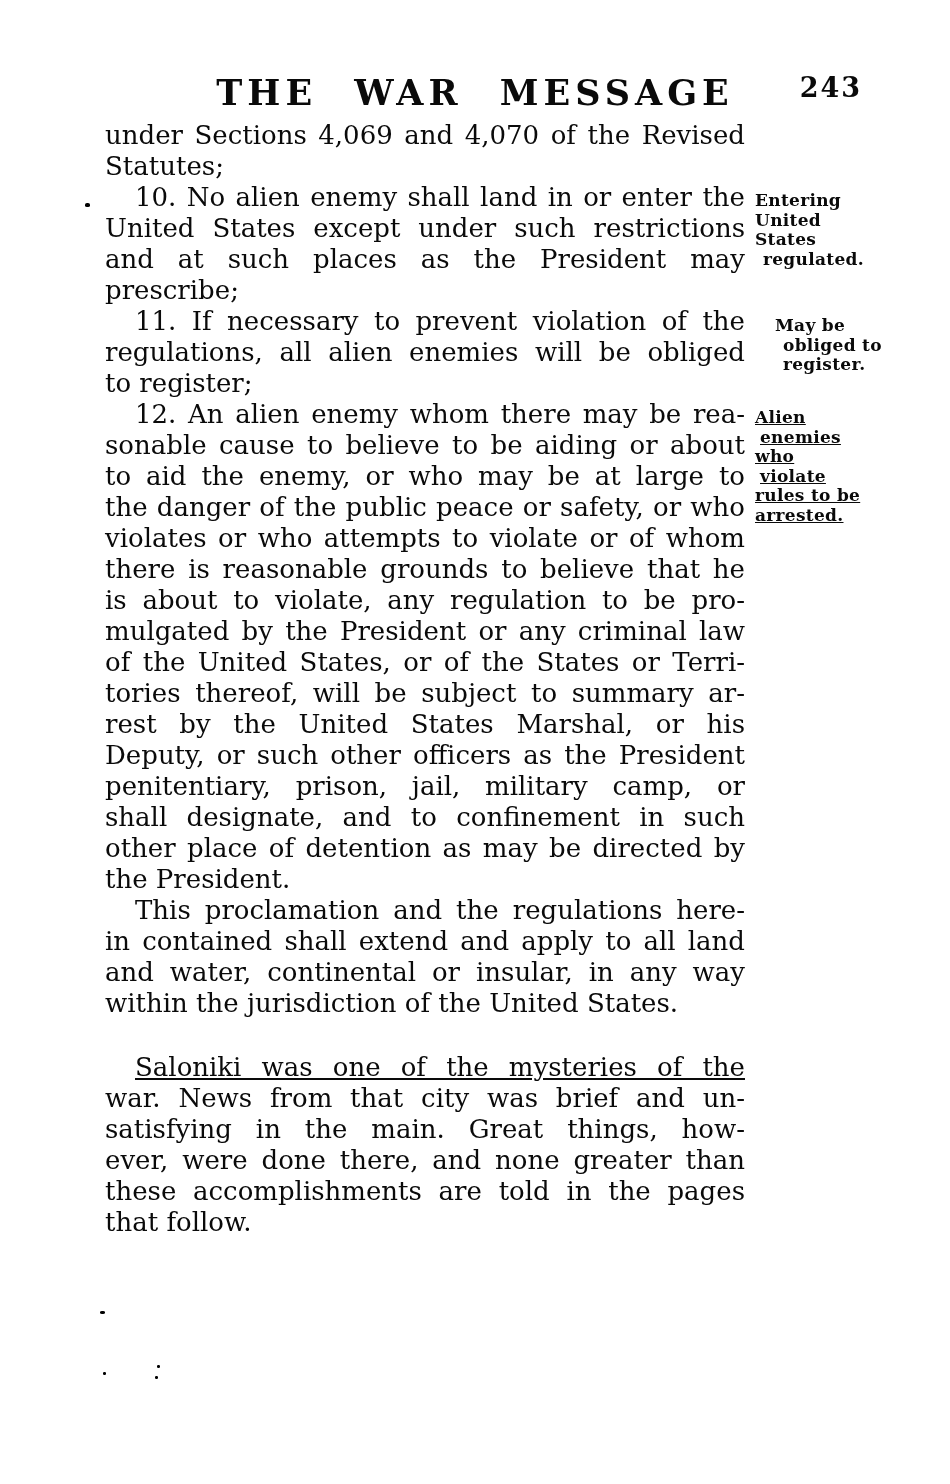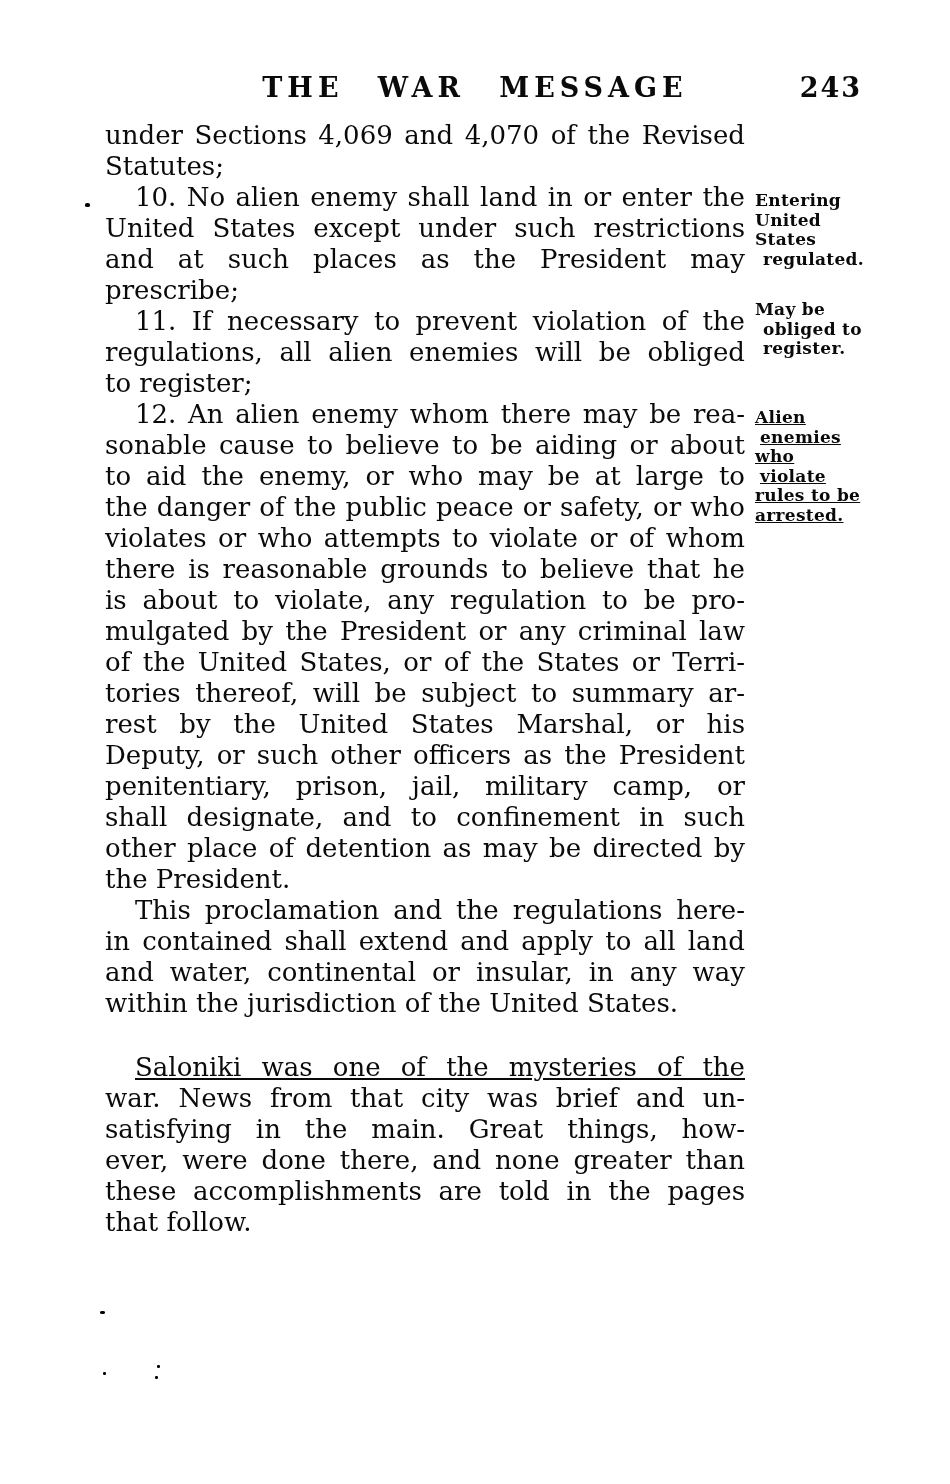--- a/index.html
+++ b/index.html
@@ -15,21 +15,21 @@
     font-family: "DejaVu Serif", "Liberation Serif", serif;
     color: #0a0a0a;
     overflow: hidden;
   }
   .running-head {
     position: absolute;
     top: 72px;
     left: 0;
     width: 950px;
     text-align: center;
-    font-size: 27px;
+    font-size: 35px;
     font-weight: bold;
     letter-spacing: 5px;
     word-spacing: 20px;
     white-space: nowrap;
   }
   .page-number {
     position: absolute;
     top: 72px;
     right: 88px;
     font-size: 27px;
@@ -61,21 +61,21 @@
   .margin-note {
     position: absolute;
     left: 755px;
     width: 150px;
     font-size: 17px;
     line-height: 19.5px;
     font-weight: bold;
     letter-spacing: 0.3px;
   }
   .mn-1 { top: 191px; }
-  .mn-2 { top: 300px; }
+  .mn-2 { top: 316px; margin-left: 20px; }
   .mn-3 { top: 408px; text-decoration: underline; }
   .mn-line.shift { padding-left: 8px; }
   .mn-line.shift-sm { padding-left: 5px; }
 
   .speck {
     position: absolute;
     background: #000;
     border-radius: 40%;
   }
 </style>

